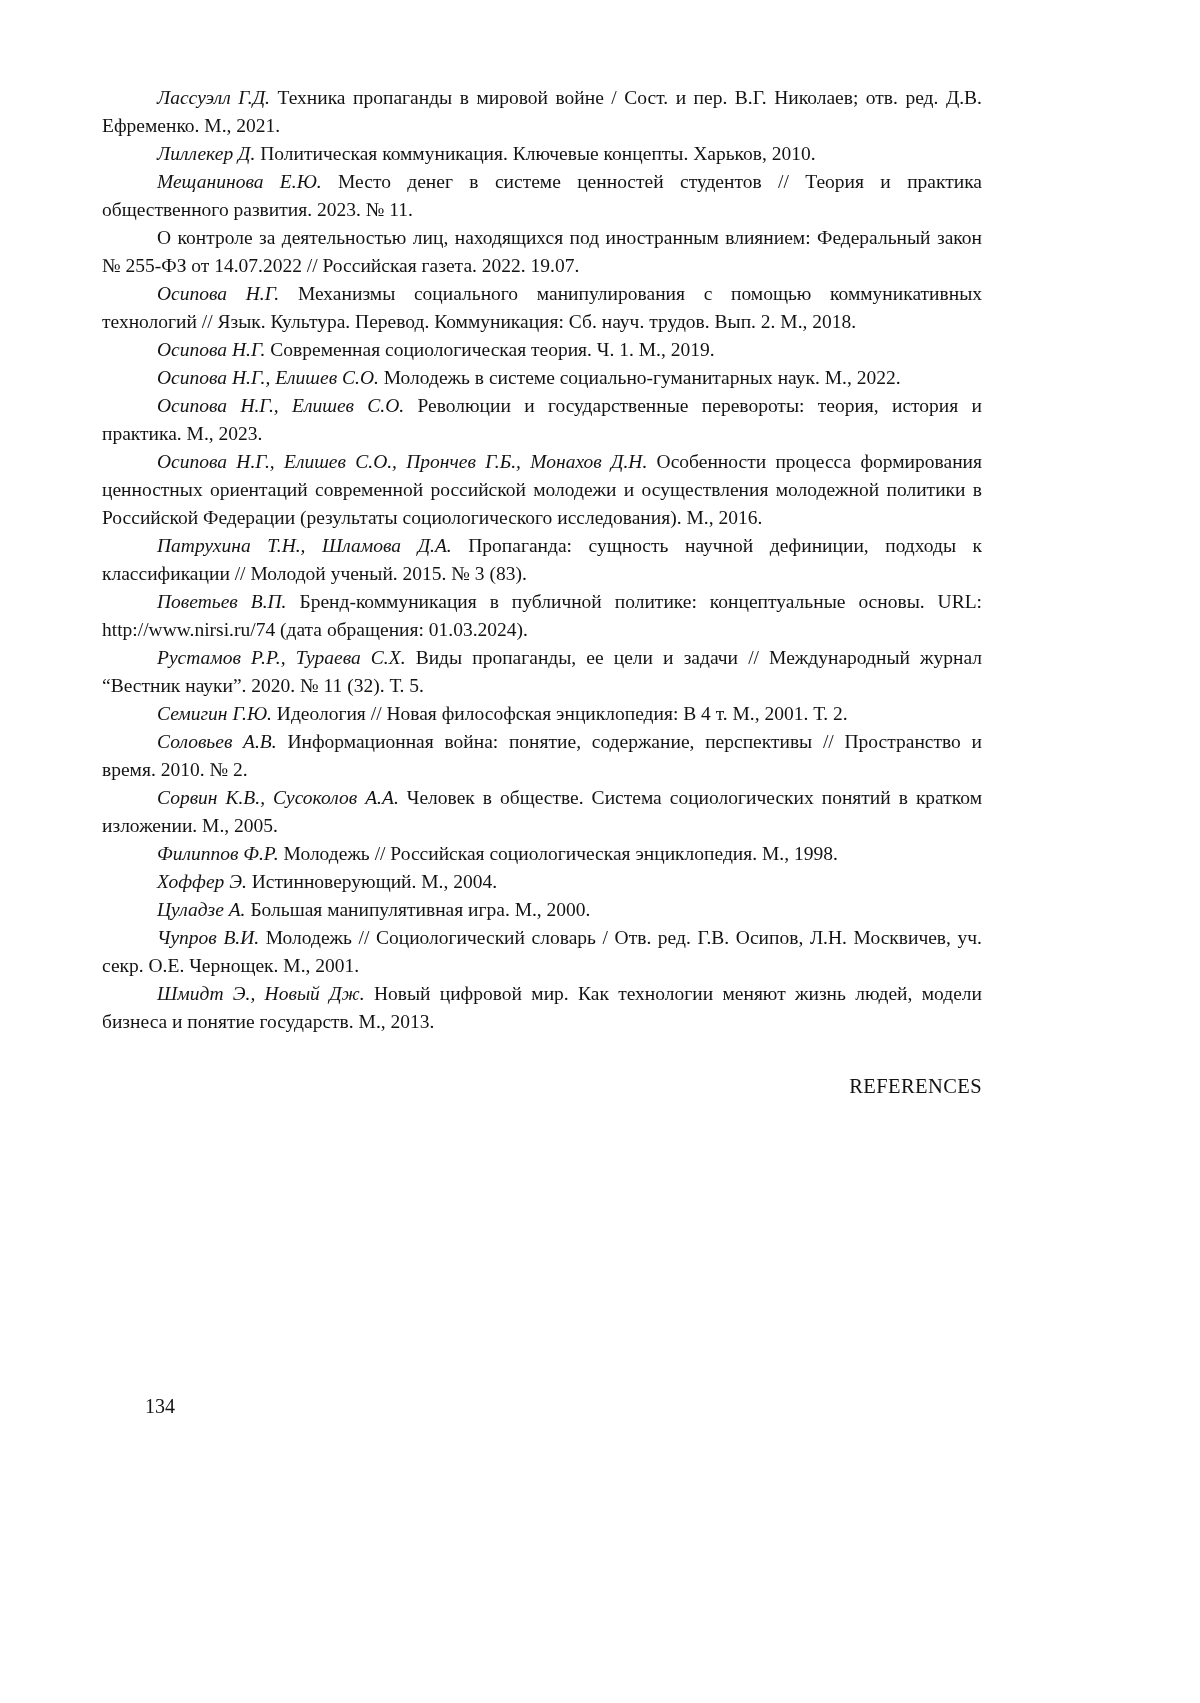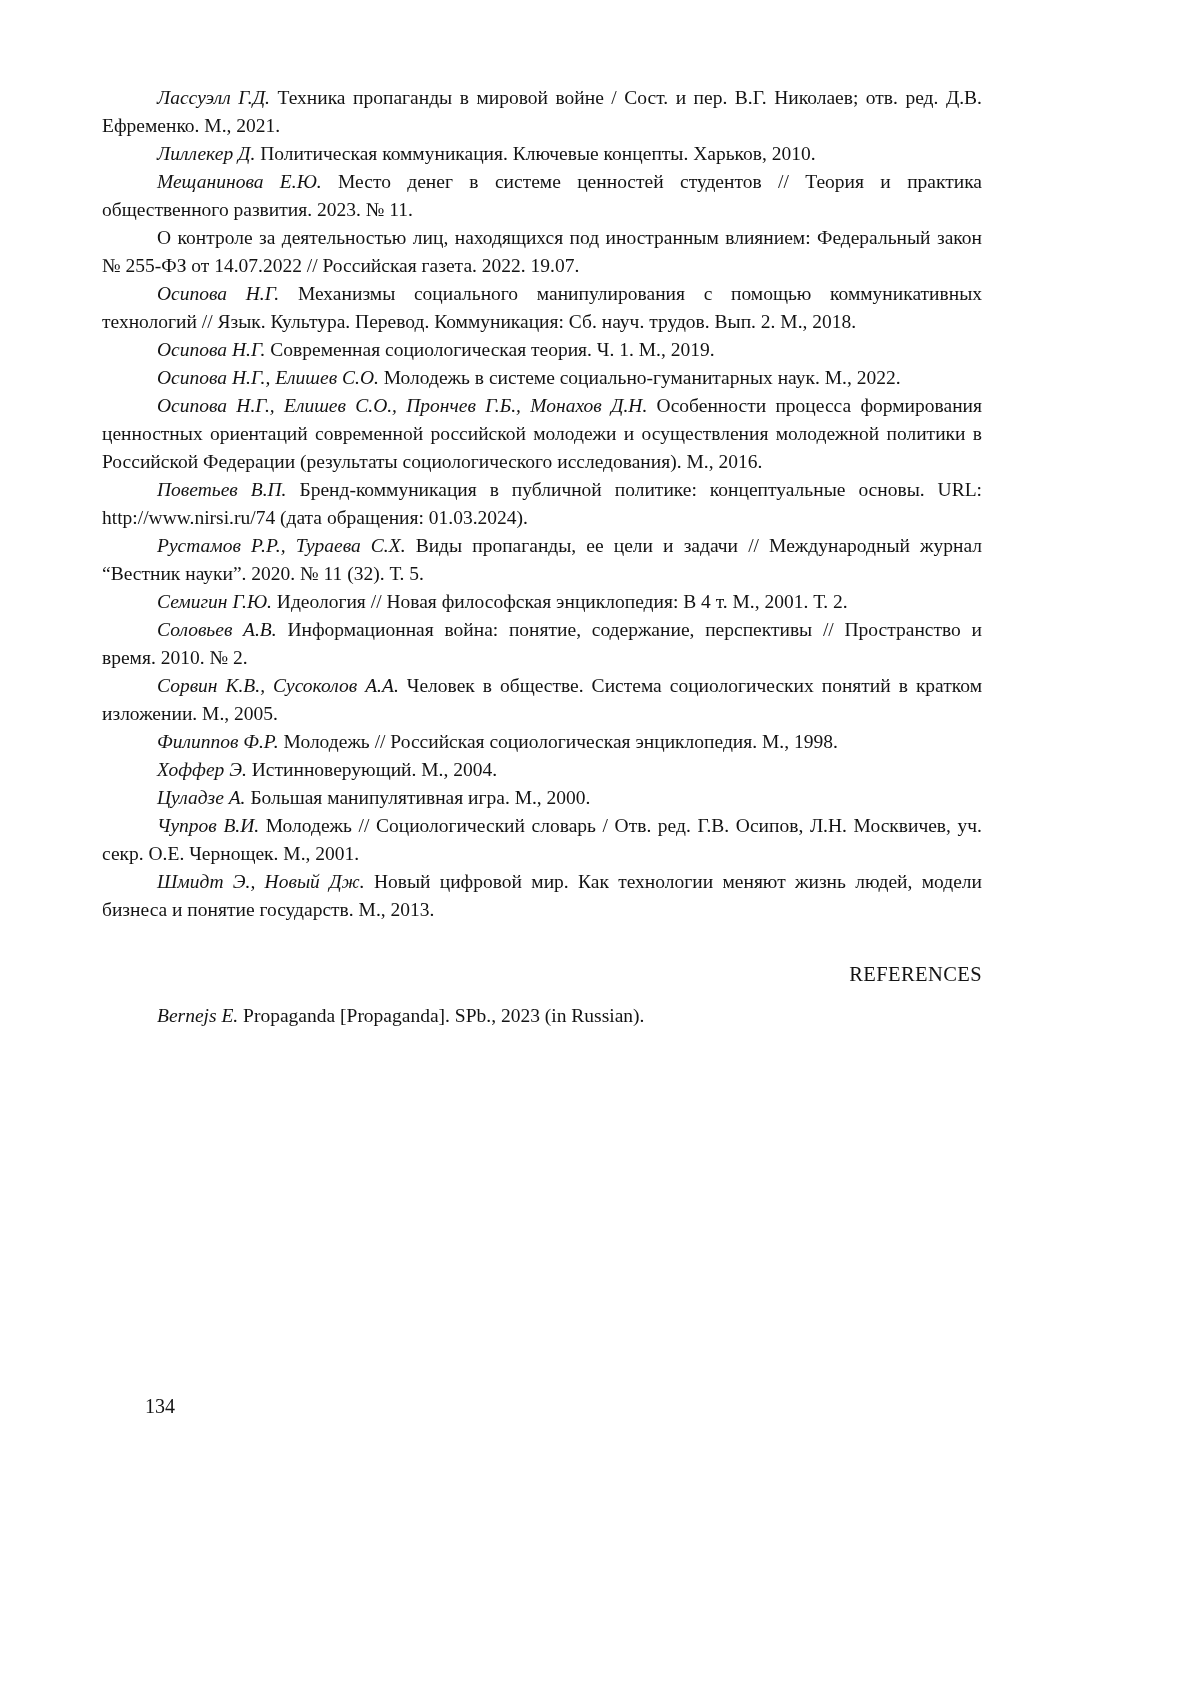--- a/index.html
+++ b/index.html
@@ -47,31 +47,32 @@
 
 <div class="page">
 
   <p class="entry"><i>Лассуэлл Г.Д. </i><span>Техника пропаганды в мировой войне / Сост. и пер. В.Г. Николаев; отв. ред. Д.В. Ефременко. М., 2021.</span></p>
   <p class="entry"><i>Лиллекер Д. </i><span>Политическая коммуникация. Ключевые концепты. Харьков, 2010.</span></p>
   <p class="entry"><i>Мещанинова Е.Ю. </i><span>Место денег в системе ценностей студентов // Теория и практика общественного развития. 2023. № 11.</span></p>
   <p class="entry"><i></i><span>О контроле за деятельностью лиц, находящихся под иностранным влиянием: Федеральный закон № 255-ФЗ от 14.07.2022 // Российская газета. 2022. 19.07.</span></p>
   <p class="entry"><i>Осипова Н.Г. </i><span>Механизмы социального манипулирования с помощью коммуникативных технологий // Язык. Культура. Перевод. Коммуникация: Сб. науч. трудов. Вып. 2. М., 2018.</span></p>
   <p class="entry"><i>Осипова Н.Г. </i><span>Современная социологическая теория. Ч. 1. М., 2019.</span></p>
   <p class="entry"><i>Осипова Н.Г., Елишев С.О. </i><span>Молодежь в системе социально-гуманитарных наук. М., 2022.</span></p>
+  <p class="entry"><i>Осипова Н.Г., Елишев С.О. </i><span>Революции и государственные перевороты: теория, история и практика. М., 2023.</span></p>
   <p class="entry"><i>Осипова Н.Г., Елишев С.О., Прончев Г.Б., Монахов Д.Н. </i><span>Особенности процесса формирования ценностных ориентаций современной российской молодежи и осуществления молодежной политики в Российской Федерации (результаты социологического исследования). М., 2016.</span></p>
+  <p class="entry"><i>Патрухина Т.Н., Шламова Д.А. </i><span>Пропаганда: сущность научной дефиниции, подходы к классификации // Молодой ученый. 2015. № 3 (83).</span></p>
   <p class="entry"><i>Поветьев В.П. </i><span>Бренд-коммуникация в публичной политике: концептуальные основы. URL: http://www.nirsi.ru/74 (дата обращения: 01.03.2024).</span></p>
   <p class="entry"><i>Рустамов Р.Р., Тураева С.Х. </i><span>Виды пропаганды, ее цели и задачи // Международный журнал “Вестник науки”. 2020. № 11 (32). Т. 5.</span></p>
   <p class="entry"><i>Семигин Г.Ю. </i><span>Идеология // Новая философская энциклопедия: В 4 т. М., 2001. Т. 2.</span></p>
   <p class="entry"><i>Соловьев А.В. </i><span>Информационная война: понятие, содержание, перспективы // Пространство и время. 2010. № 2.</span></p>
   <p class="entry"><i>Сорвин К.В., Сусоколов А.А. </i><span>Человек в обществе. Система социологических понятий в кратком изложении. М., 2005.</span></p>
   <p class="entry"><i>Филиппов Ф.Р. </i><span>Молодежь // Российская социологическая энциклопедия. М., 1998.</span></p>
   <p class="entry"><i>Хоффер Э. </i><span>Истинноверующий. М., 2004.</span></p>
   <p class="entry"><i>Цуладзе А. </i><span>Большая манипулятивная игра. М., 2000.</span></p>
   <p class="entry"><i>Чупров В.И. </i><span>Молодежь // Социологический словарь / Отв. ред. Г.В. Осипов, Л.Н. Москвичев, уч. секр. О.Е. Чернощек. М., 2001.</span></p>
   <p class="entry"><i>Шмидт Э., Новый Дж. </i><span>Новый цифровой мир. Как технологии меняют жизнь людей, модели бизнеса и понятие государств. М., 2013.</span></p>
 
   <h2 class="refs-heading" style="font-weight:normal;">REFERENCES</h2>
 
-  <p class="entry"><i>Bernejs E. </i><span>Propaganda [Propaganda]. SPb., 2023 (in Russian).</span></p>
 
   <div class="page-number">134</div>
 
 </div>
 
 </body></html>

